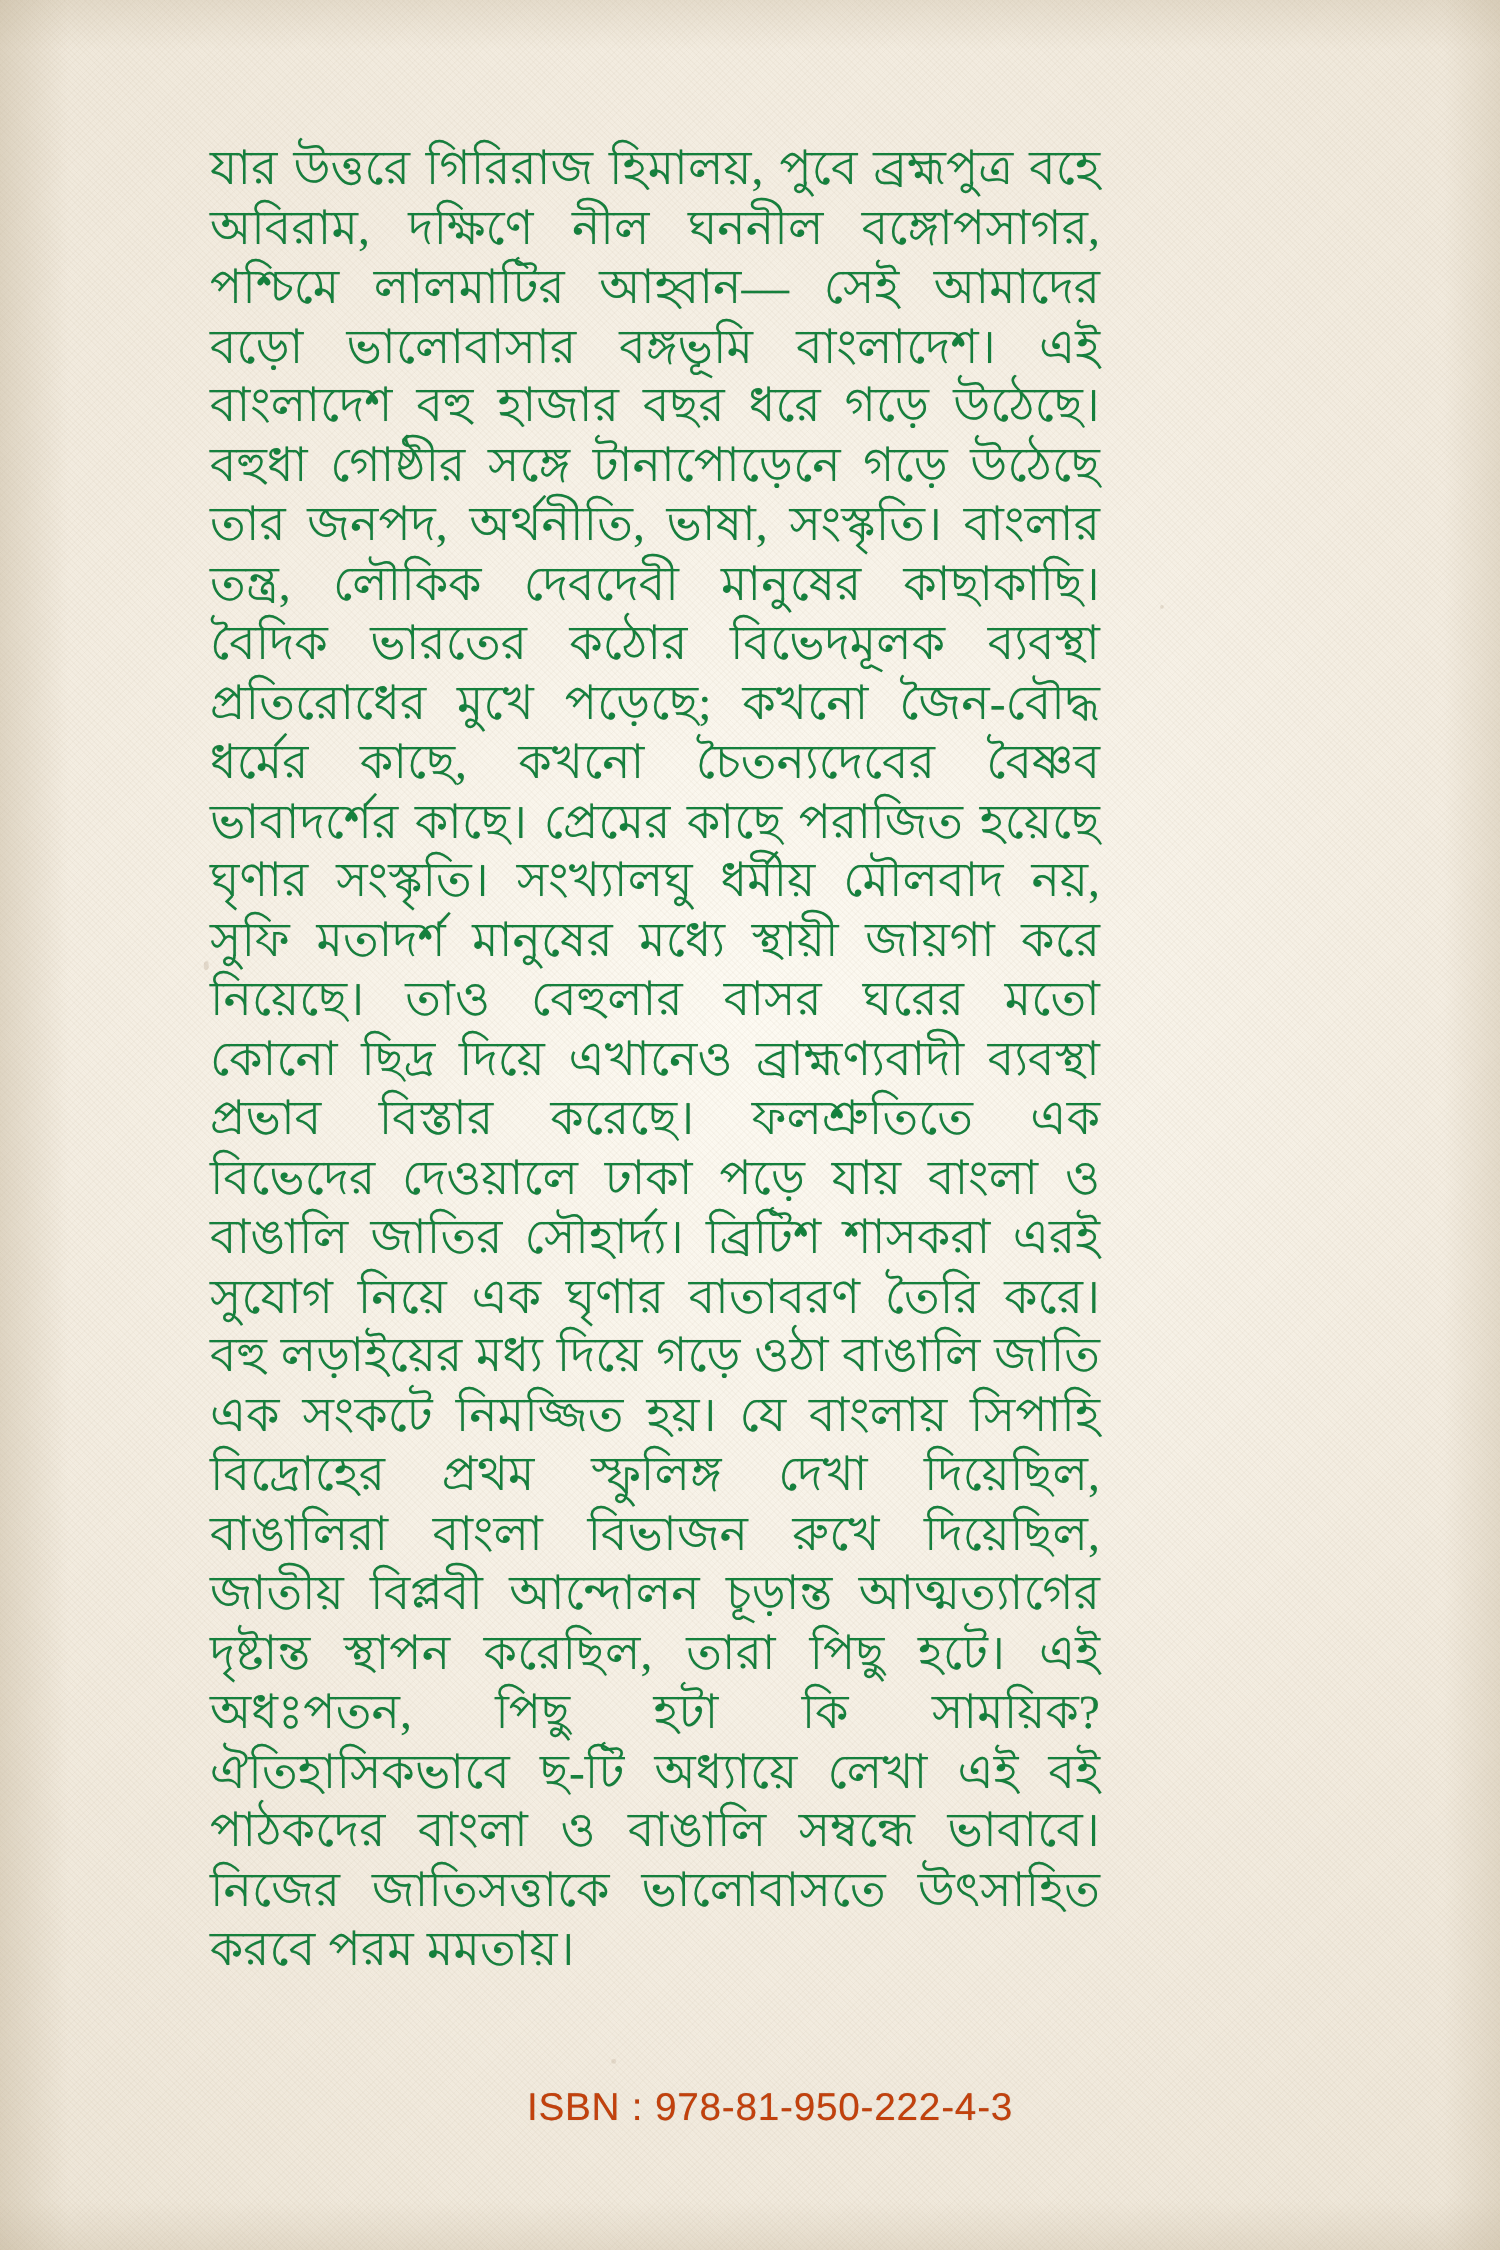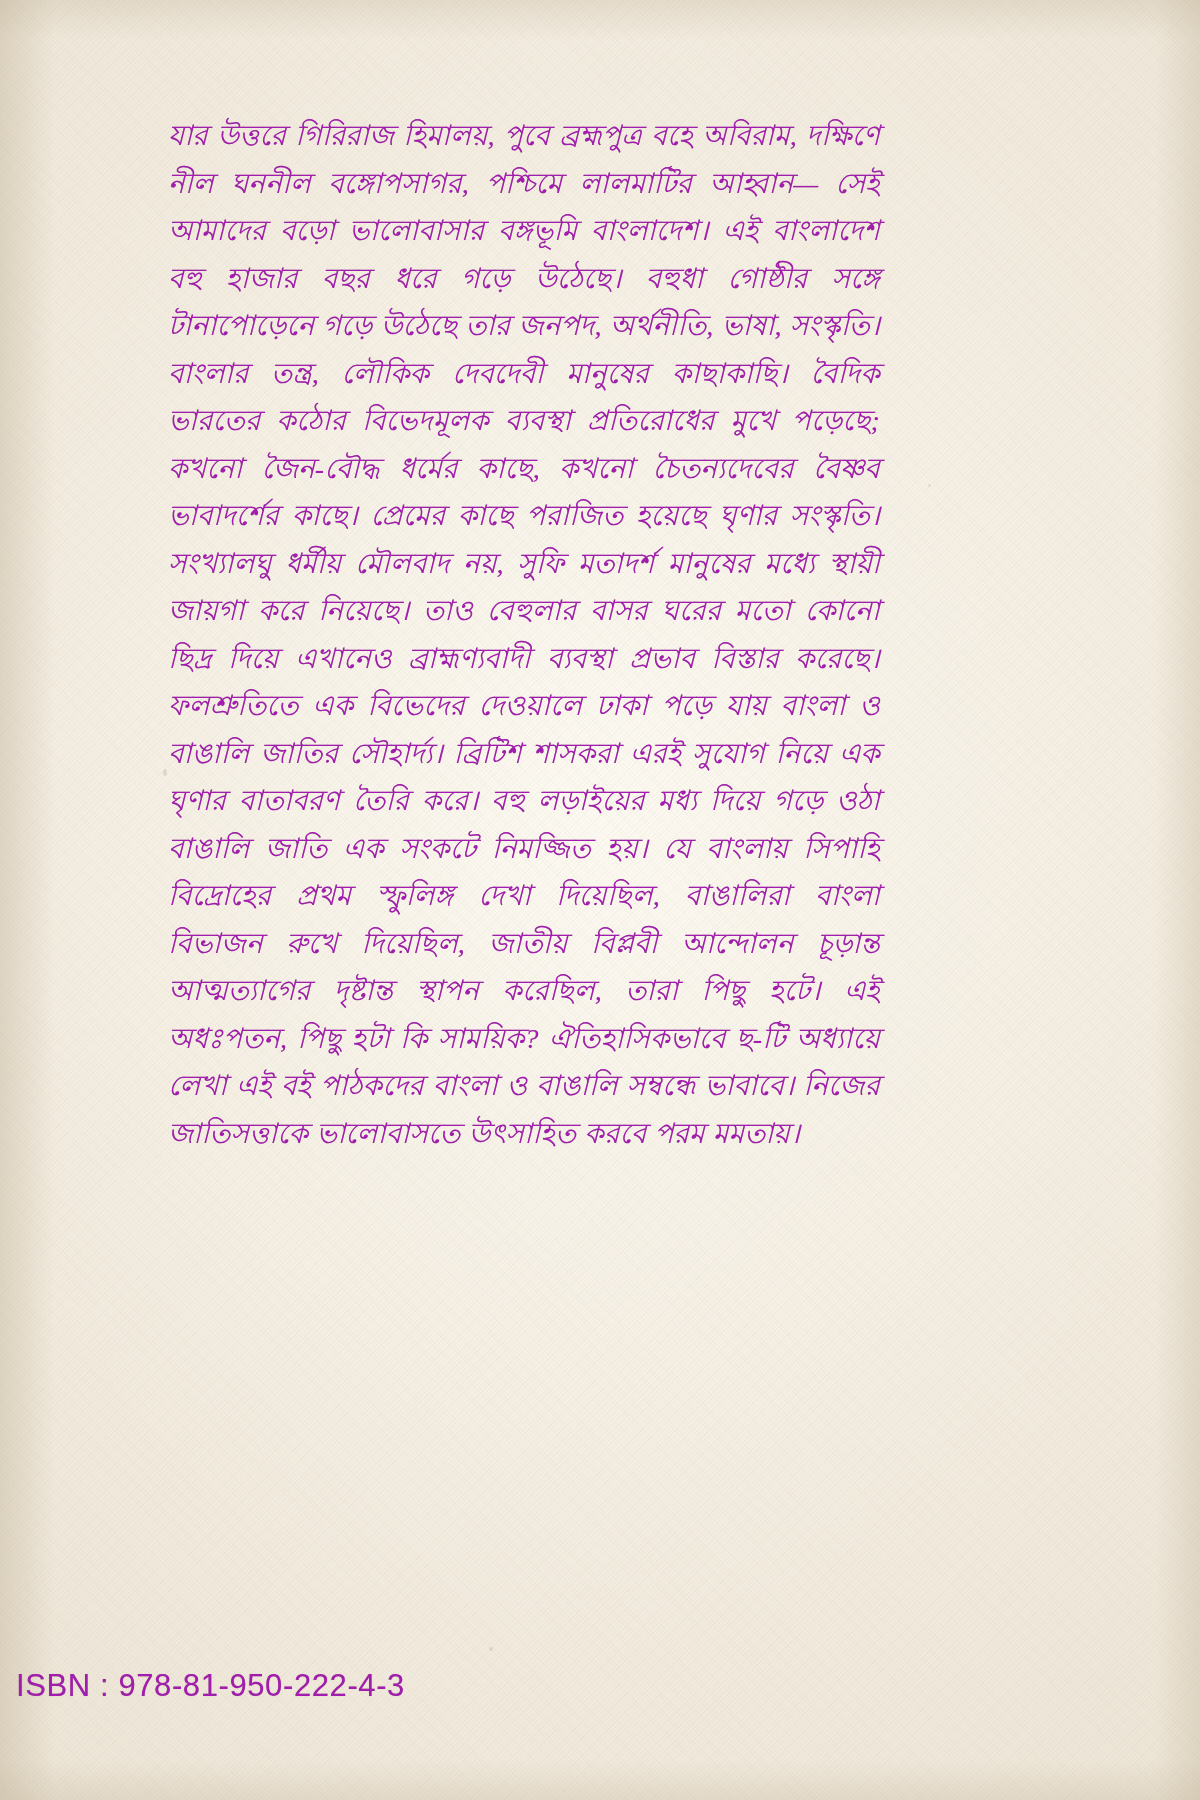--- a/index.html
+++ b/index.html
@@ -61,27 +61,26 @@
     position: absolute;
     left: 168px;
     top: 112px;
     width: 712px;
   }
 
   .blurb {
     margin: 0;
     text-align: justify;
     text-justify: inter-word;
-    font-size: 28px;
+    font-size: 38px;
     line-height: 47.5px;
-    color: #a21caf;
+    color: #15803d;
     letter-spacing: 0.1px;
     word-spacing: 1px;
     text-shadow: 0 0 0.6px rgba(60,40,25,0.30);
-    font-style: italic;
   }
 
   .bio {
     margin: 0;
     margin-top: 76px;
     text-align: justify;
     text-justify: inter-word;
     font-size: 26.5px;
     line-height: 47px;
     color: #2b2119;
@@ -91,24 +90,25 @@
 
   .author-name {
     font-weight: bold;
   }
 
   .isbn {
     position: absolute;
     left: 0;
     right: 0;
     top: 1668px;
+    text-align: center;
     font-family: "Liberation Sans", "DejaVu Sans", sans-serif;
     font-size: 31px;
     letter-spacing: 0.6px;
-    color: #a21caf;
+    color: #c2410c;
     text-shadow: 0 0 0.7px rgba(70,45,25,0.4);
   }
   .isbn .isbn-inner {
     display: inline-block;
     transform: translateX(16px);
   }
 
   
   .speck {
     position: absolute;

